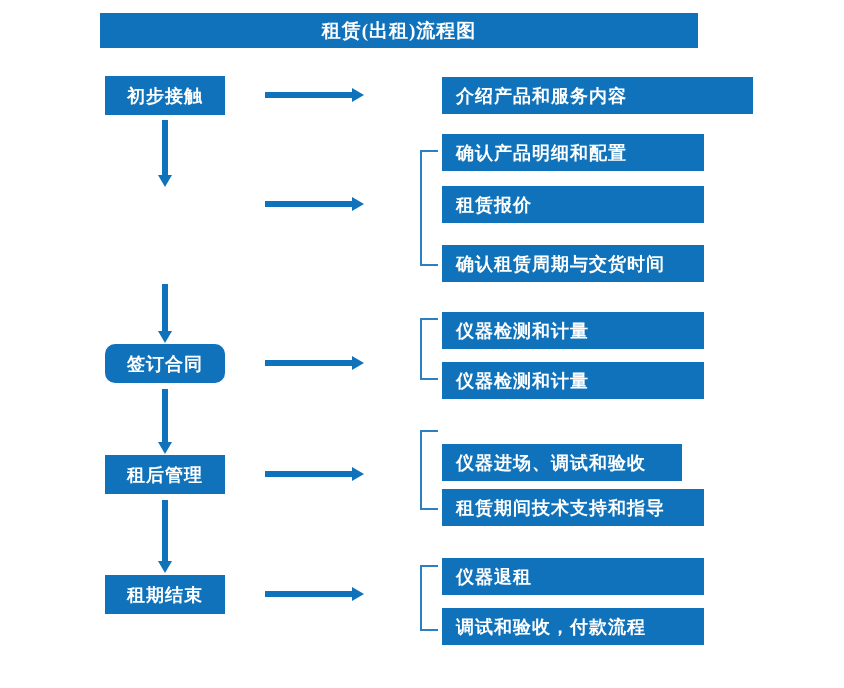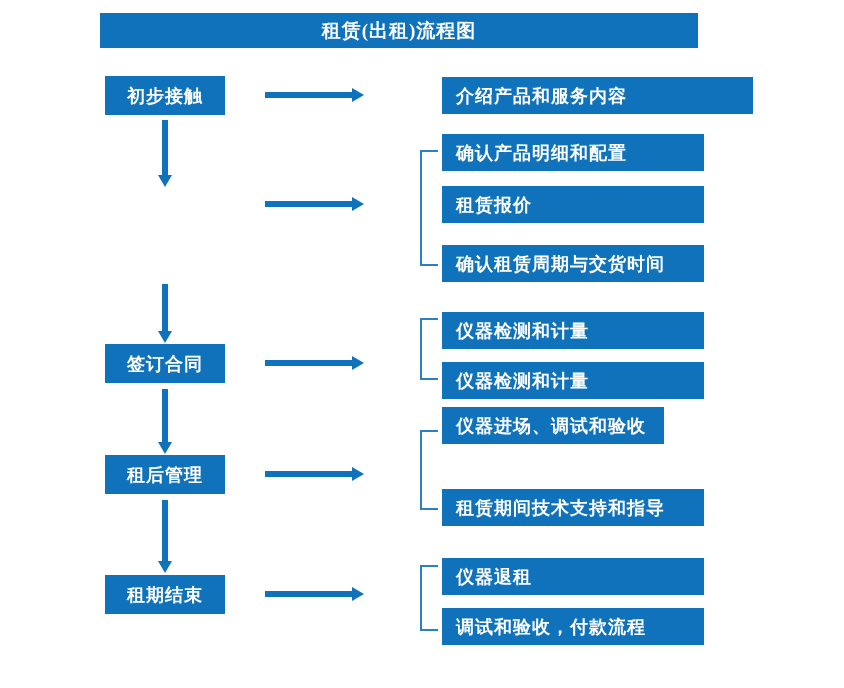--- a/index.html
+++ b/index.html
@@ -88,21 +88,21 @@
 </head>
 <body>
 
 <div id="flow-root">
 
   <div class="box title-box" style="left:100px; top:13px; width:598px; height:35px;text-align:right;">租赁(出租)流程图</div>
 
   <div class="box stage-box" style="left:105px; top:76px; width:120px; height:39px;">初步接触</div>
 
 
-  <div class="box stage-box" style="left:105px; top:344px; width:120px; height:39px;">签订合同</div>
+  <div class="box stage-box" style="left:105px; top:344px; width:120px; height:39px;border-radius:10px;">签订合同</div>
 
   <div class="box stage-box" style="left:105px; top:455px; width:120px; height:39px;">租后管理</div>
 
   <div class="box stage-box" style="left:105px; top:575px; width:120px; height:39px;">租期结束</div>
 
   <div class="arrow-v" style="left:162px; top:120px; height:56px;"></div>
 
   <div class="arrow-v" style="left:162px; top:284px; height:48px;"></div>
 
   <div class="arrow-v" style="left:162px; top:389px; height:54px;"></div>
@@ -132,21 +132,21 @@
   <div class="box detail-box" style="left:442px; top:134px; width:262px; height:37px;">确认产品明细和配置</div>
 
   <div class="box detail-box" style="left:442px; top:186px; width:262px; height:37px;">租赁报价</div>
 
   <div class="box detail-box" style="left:442px; top:245px; width:262px; height:37px;">确认租赁周期与交货时间</div>
 
   <div class="box detail-box" style="left:442px; top:312px; width:262px; height:37px;">仪器检测和计量</div>
 
   <div class="box detail-box" style="left:442px; top:362px; width:262px; height:37px;">仪器检测和计量</div>
 
-  <div class="box detail-box" style="left:442px; top:407px; width:222px; height:37px;">仪器进场、调试和验收</div>
+  <div class="box detail-box" style="left:442px; top:444px; width:240px; height:37px;">仪器进场、调试和验收</div>
 
   <div class="box detail-box" style="left:442px; top:489px; width:262px; height:37px;">租赁期间技术支持和指导</div>
 
   <div class="box detail-box" style="left:442px; top:558px; width:262px; height:37px;">仪器退租</div>
 
   <div class="box detail-box" style="left:442px; top:608px; width:262px; height:37px;">调试和验收，付款流程</div>
 
 </div>
 
 </body></html>

